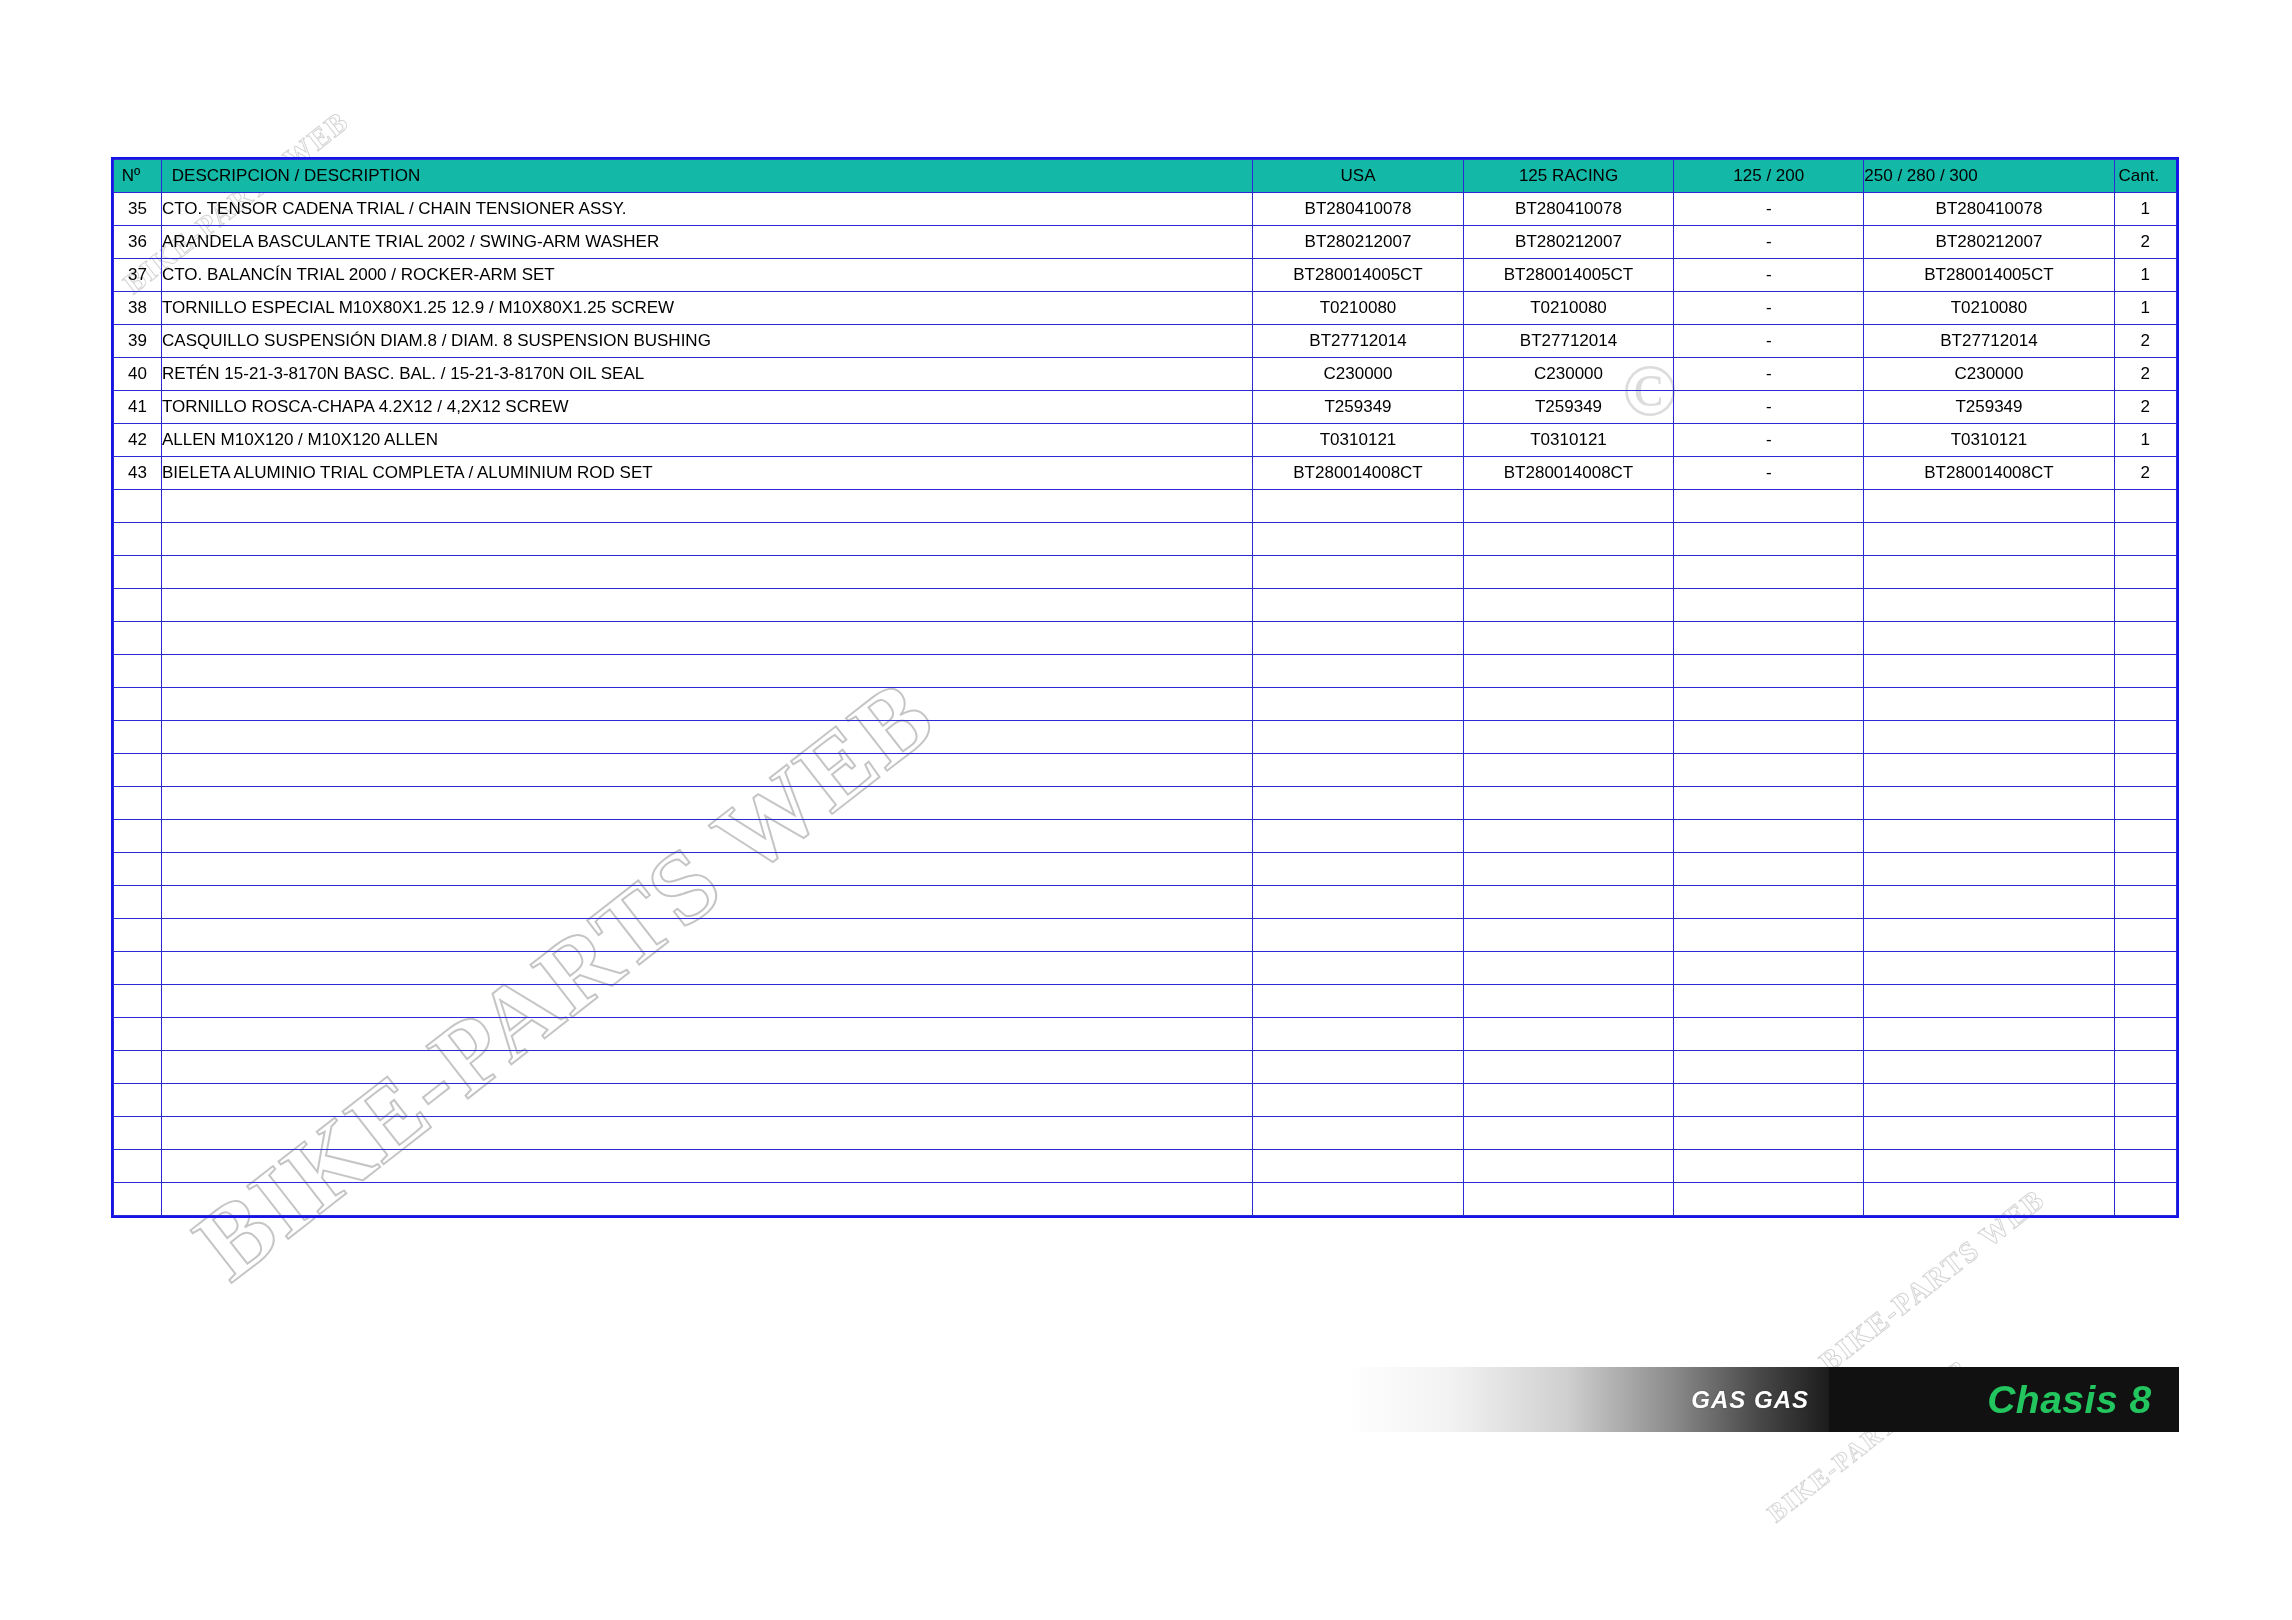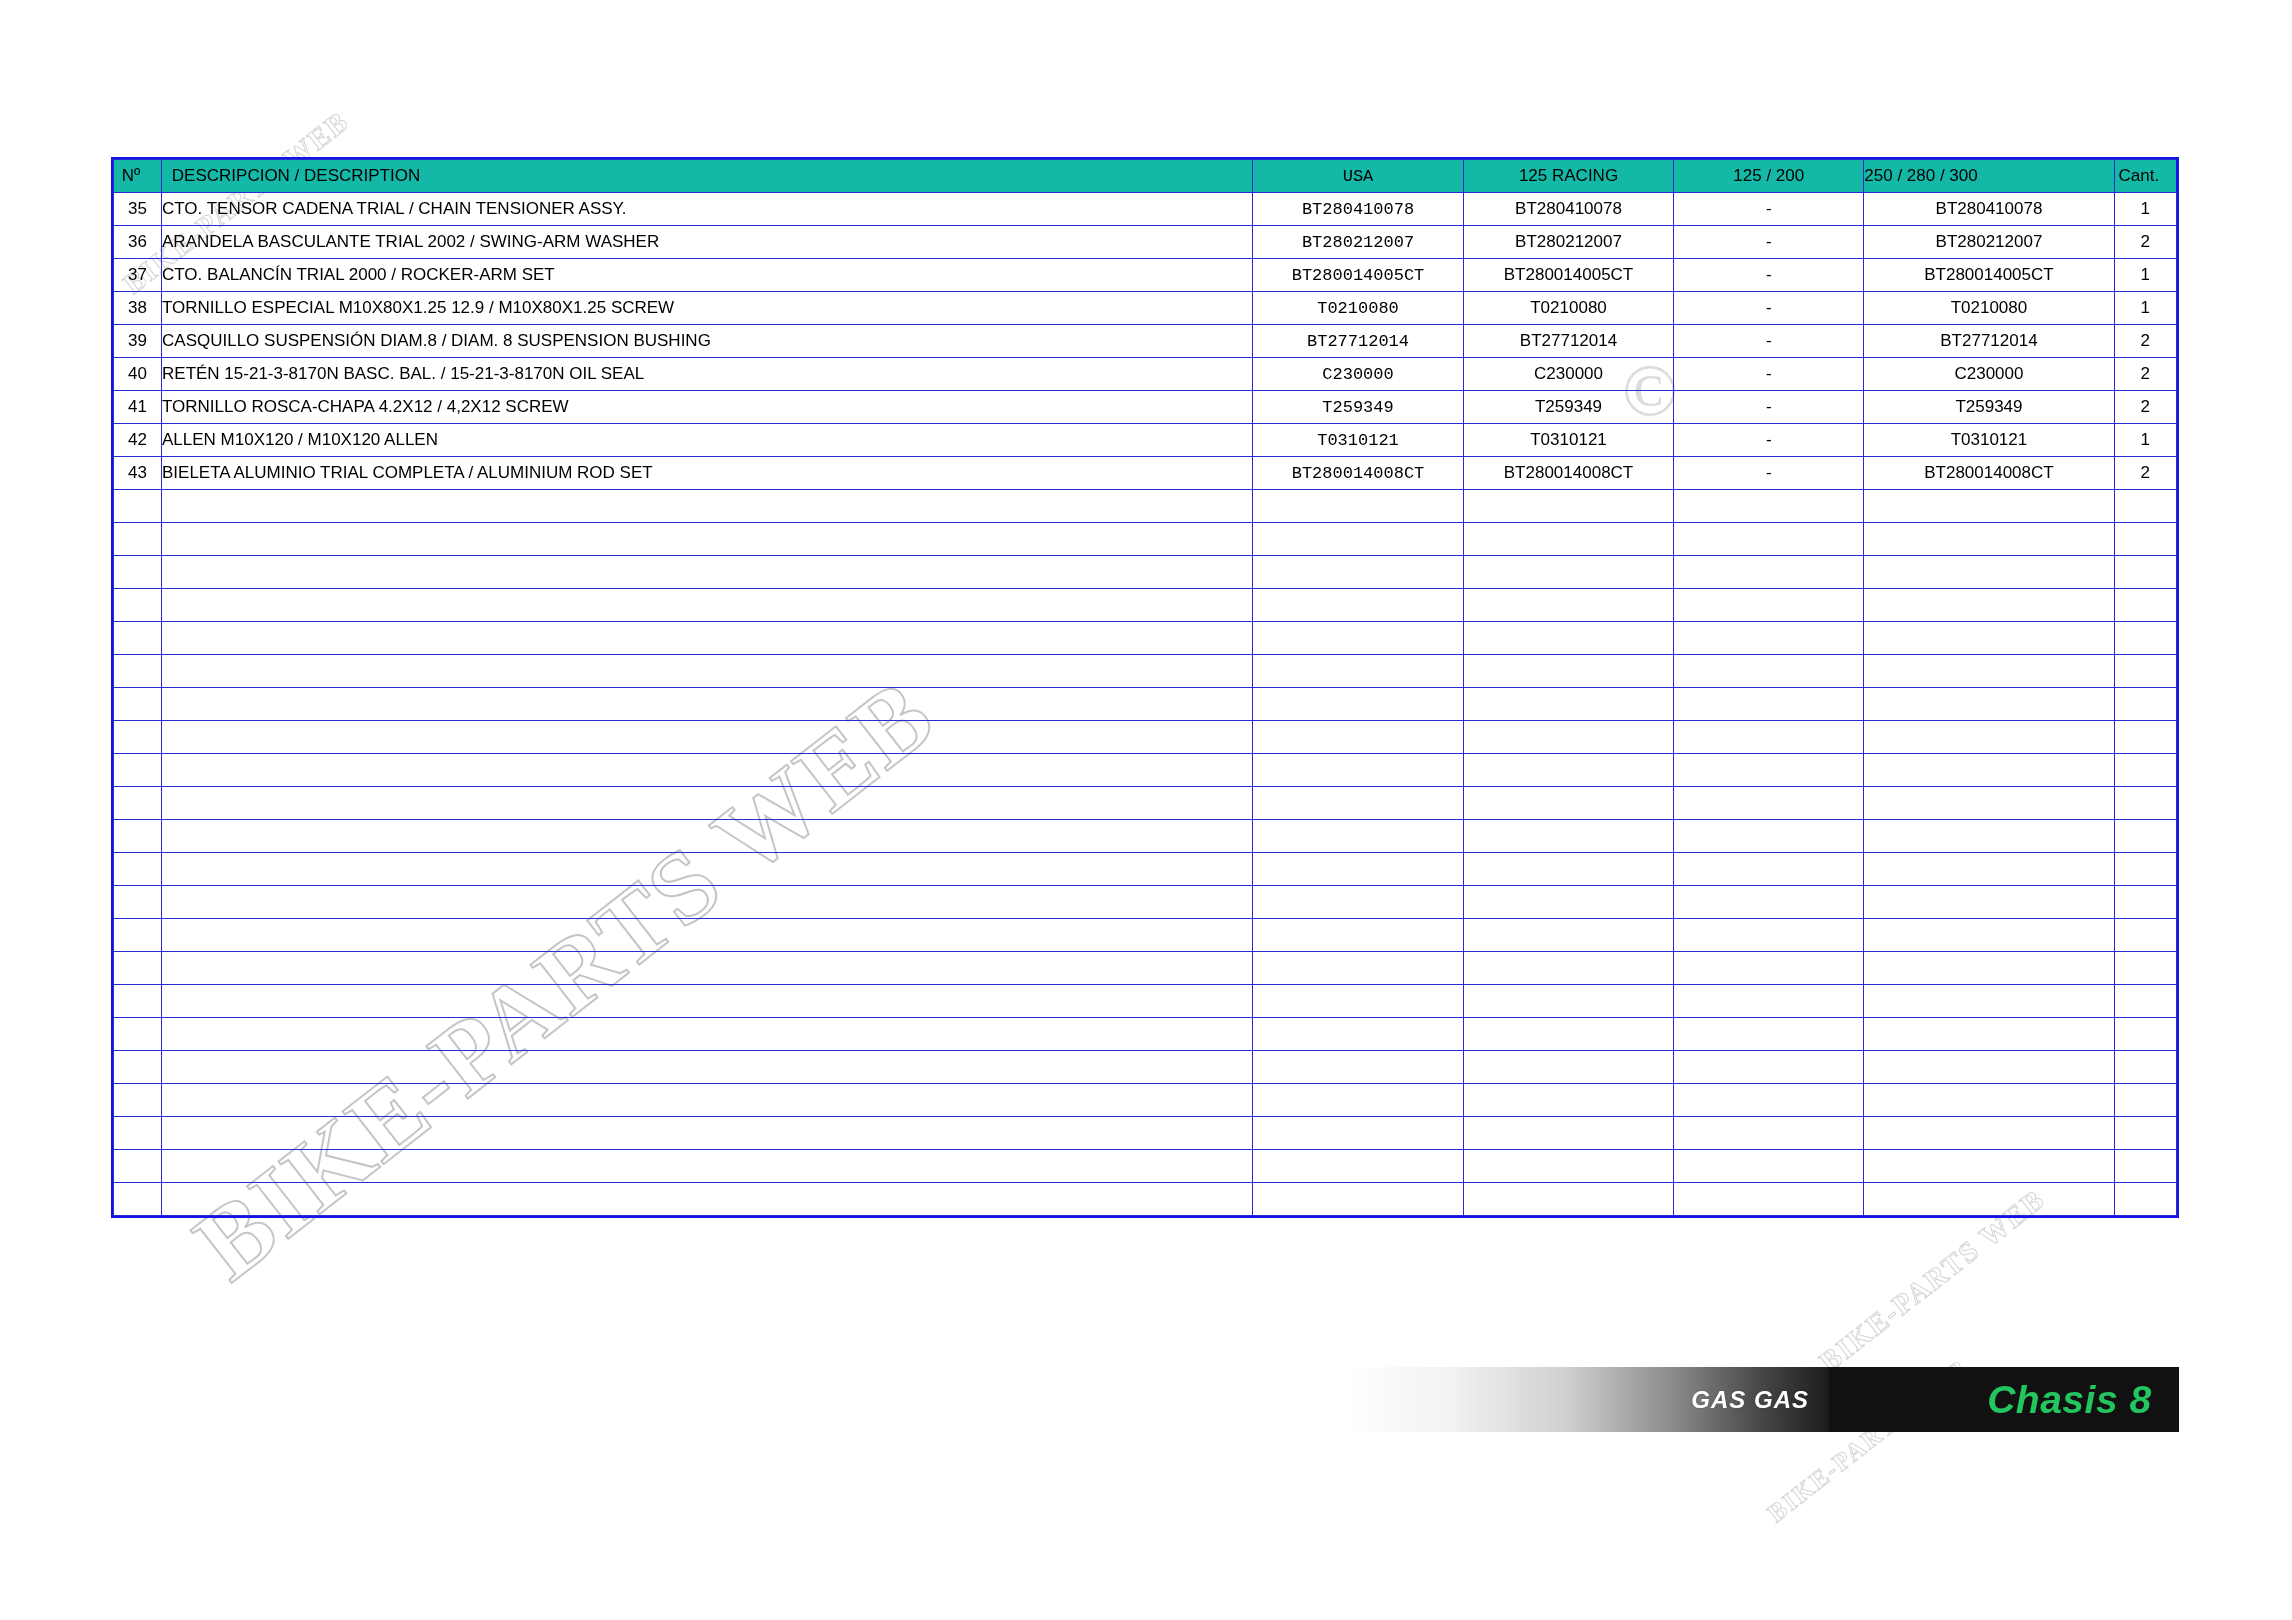--- a/index.html
+++ b/index.html
@@ -100,21 +100,21 @@
     font-weight: bold;
     font-size: 16.7px;
     height: 31px;
     border: 1px solid #1414e6;
     border-right: 2px solid #ffffff;
   }
   thead th.last { border-right: 1px solid #1414e6; }
 
   .c-no   { width: 47px;  text-align: center; }
   .c-desc { width: 1068px; }
-  .c-usa  { width: 206px; text-align: center; font-family: Liberation Mono, monospace; }
+  .c-usa  { width: 206px; text-align: center; }
   .c-rac  { width: 206px; text-align: center; }
   .c-125  { width: 186px; text-align: center; }
   .c-250  { width: 245px; text-align: left; }
   .c-cant { width: 61px;  text-align: center; }
 
   thead th.c-no   { text-align: left;  padding-left: 7.8px; }
   thead th.c-desc { text-align: left;  padding-left: 9.8px; }
   thead th.c-cant { text-align: left;  padding-left: 3.9px; }
 
   td.c-no   { padding-left: 7.8px;  text-align: center; }

